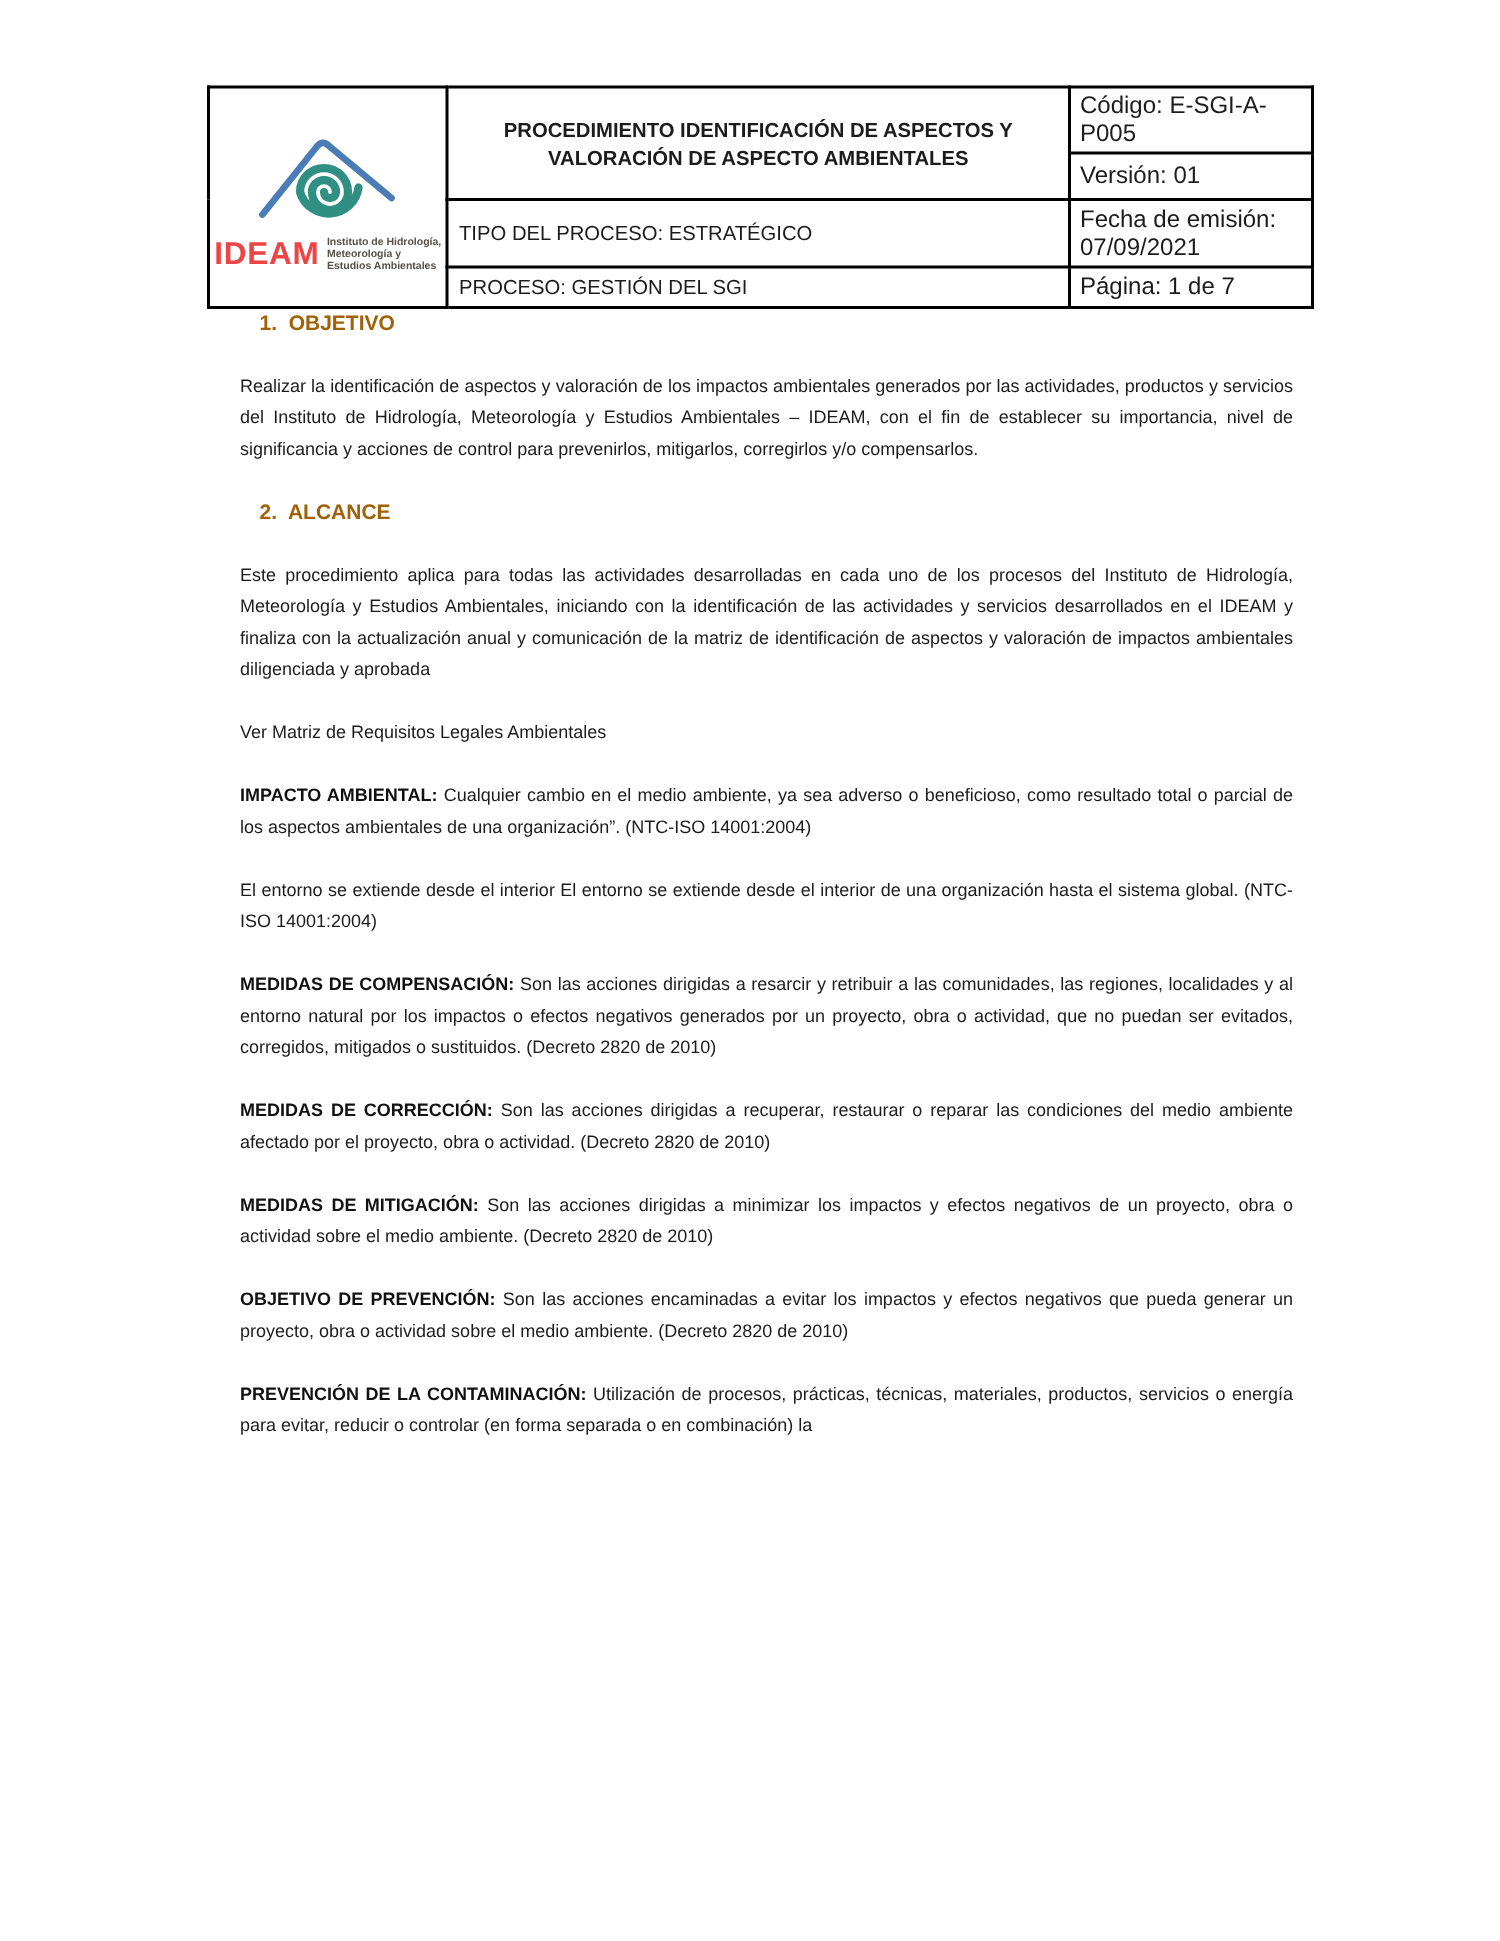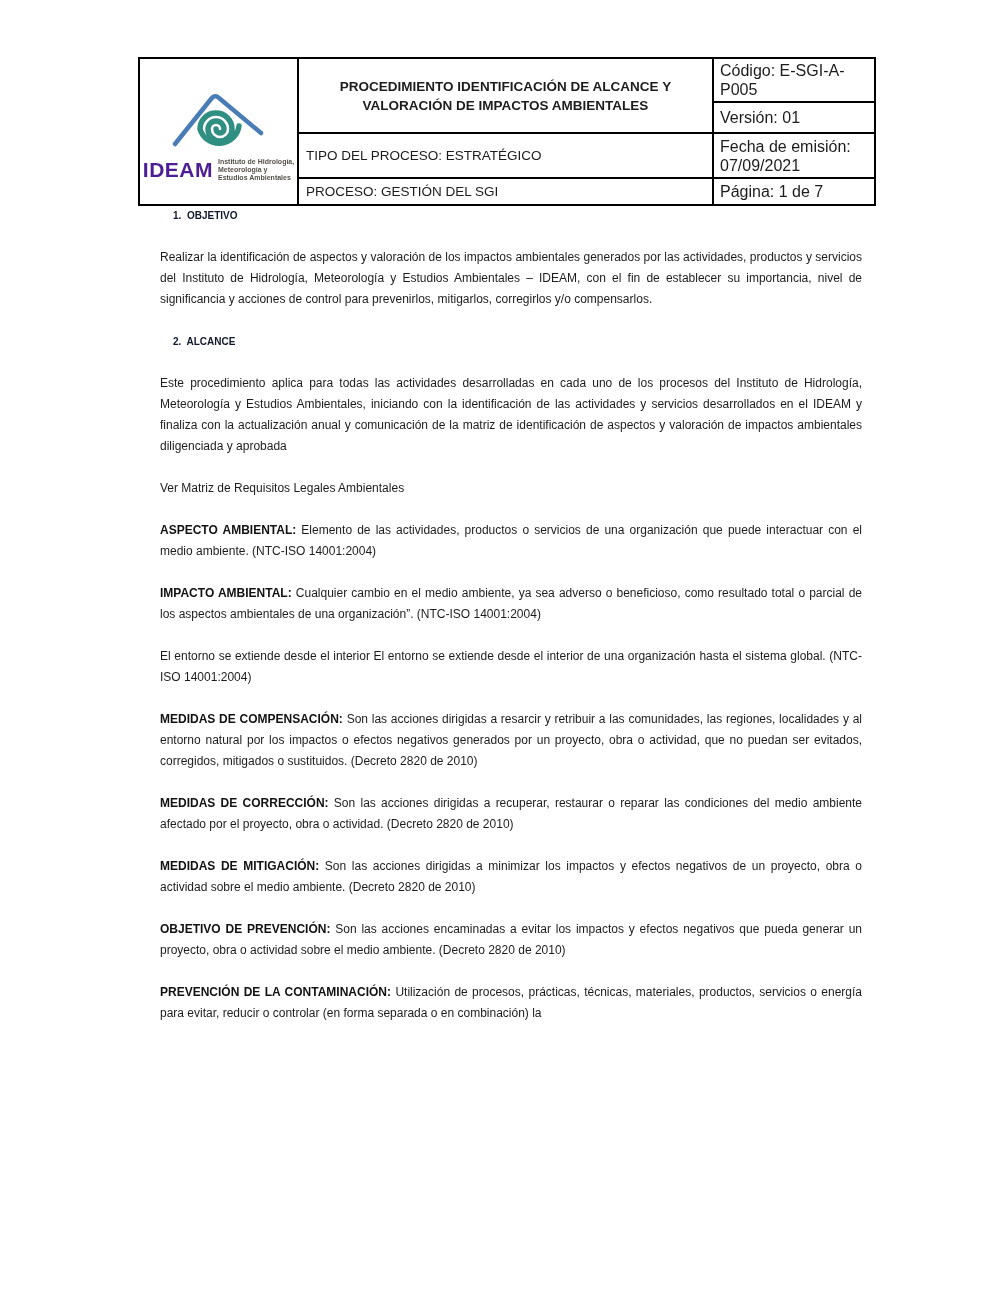--- a/index.html
+++ b/index.html
@@ -47,38 +47,38 @@
 
   
   .logo-wrap { display: inline-block; }
   .logo-icon-box { text-align: center; margin: 2px 0 0 0; }
   .logo-text-row {
     display: flex; align-items: center; justify-content: center;
     gap: 5px; margin-top: -4px;
   }
   .logo-acronym {
     font-size: 21px; font-weight: bold; letter-spacing: 0.5px;
-    color: #4c1d95;
+    color: #ef4444;
   }
   .logo-sub {
     text-align: left; font-size: 7px; line-height: 8px;
     font-weight: bold; color: #55504a;
   }
 
   
   .content {
     position: absolute;
     left: 160px;
     top: 205px;
     width: 702px;
   }
   .sec-heading {
-    font-size: 10px;
+    font-size: 14px;
     font-weight: bold;
-    color: #0f172a;
+    color: #a16207;
     margin: 0 0 21px 0;
     padding-left: 13px;
     line-height: 21px;
     white-space: pre-wrap;
   }
   .para {
     font-size: 12px;
     line-height: 21px;
     text-align: justify;
     margin: 0 0 21px 0;
@@ -106,21 +106,21 @@
           <div class="logo-text-row">
             <span class="logo-acronym">IDEAM</span>
             <span class="logo-sub">
               <div>Instituto de Hidrología,</div>
               <div>Meteorología y</div>
               <div>Estudios Ambientales</div>
             </span>
           </div>
         </div>
       </td>
-      <td class="title-cell" rowspan="2">PROCEDIMIENTO IDENTIFICACIÓN DE ALCANCE Y VALORACIÓN DE IMPACTOS AMBIENTALES</td>
+      <td class="title-cell" rowspan="2">PROCEDIMIENTO IDENTIFICACIÓN DE ASPECTOS Y VALORACIÓN DE ASPECTO AMBIENTALES</td>
       <td class="meta-cell">Código: E-SGI-A-P005</td>
     </tr>
     <tr class="row-version">
       <td class="meta-cell">Versión: 01</td>
     </tr>
     <tr class="row-date">
       <td class="proc-cell">TIPO DEL PROCESO: ESTRATÉGICO</td>
       <td class="meta-cell">
         <div>Fecha de emisión:</div>
         <div>07/09/2021</div>
@@ -137,21 +137,20 @@
 
     <h3 class="sec-heading">1.  OBJETIVO</h3>
     <p class="para">Realizar la identificación de aspectos y valoración de los impactos ambientales generados por las actividades, productos y servicios del Instituto de Hidrología, Meteorología y Estudios Ambientales – IDEAM, con el fin de establecer su importancia, nivel de significancia y acciones de control para prevenirlos, mitigarlos, corregirlos y/o compensarlos.</p>
 
     <h3 class="sec-heading">2.  ALCANCE</h3>
     <p class="para">Este procedimiento aplica para todas las actividades desarrolladas en cada uno de los procesos del Instituto de Hidrología, Meteorología y Estudios Ambientales, iniciando con la identificación de las actividades y servicios desarrollados en el IDEAM y finaliza con la actualización anual y comunicación de la matriz de identificación de aspectos y valoración de impactos ambientales diligenciada y aprobada</p>
 
     <p class="para">Ver Matriz de Requisitos Legales Ambientales</p>
 
 
-    <p class="para"><b class="term">ASPECTO AMBIENTAL:</b> <span>Elemento de las actividades, productos o servicios de una organización que puede interactuar con el medio ambiente. (NTC-ISO 14001:2004)</span></p>
 
     <p class="para"><b class="term">IMPACTO AMBIENTAL:</b> <span>Cualquier cambio en el medio ambiente, ya sea adverso o beneficioso, como resultado total o parcial de los aspectos ambientales de una organización”. (NTC-ISO 14001:2004)</span></p>
 
 
     <p class="para">El entorno se extiende desde el interior El entorno se extiende desde el interior de una organización hasta el sistema global. (NTC-ISO 14001:2004)</p>
 
     <p class="para"><b class="term">MEDIDAS DE COMPENSACIÓN:</b> <span>Son las acciones dirigidas a resarcir y retribuir a las comunidades, las regiones, localidades y al entorno natural por los impactos o efectos negativos generados por un proyecto, obra o actividad, que no puedan ser evitados, corregidos, mitigados o sustituidos. (Decreto 2820 de 2010)</span></p>
 
     <p class="para"><b class="term">MEDIDAS DE CORRECCIÓN:</b> <span>Son las acciones dirigidas a recuperar, restaurar o reparar las condiciones del medio ambiente afectado por el proyecto, obra o actividad. (Decreto 2820 de 2010)</span></p>
 

